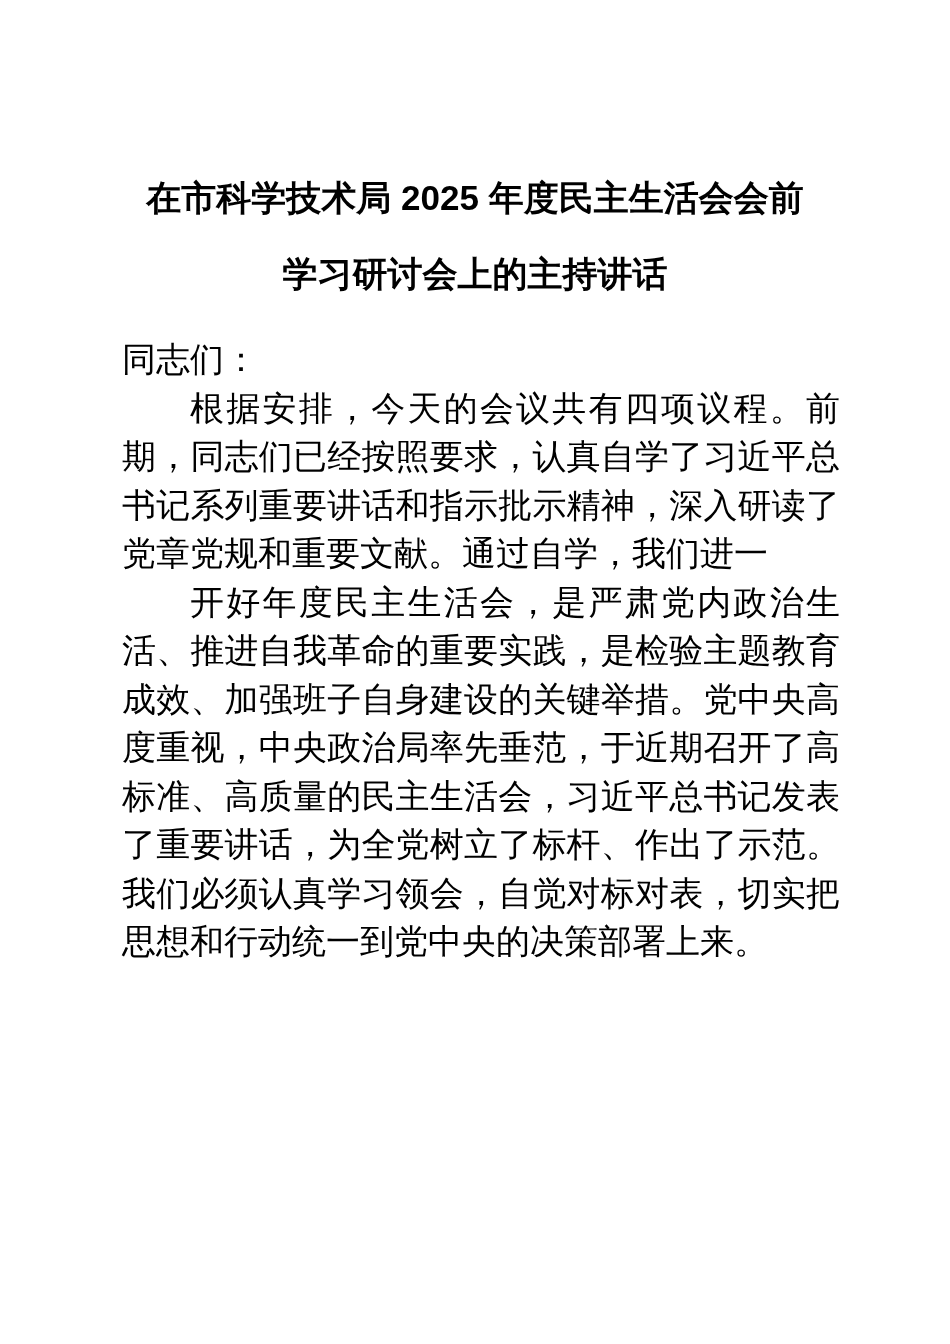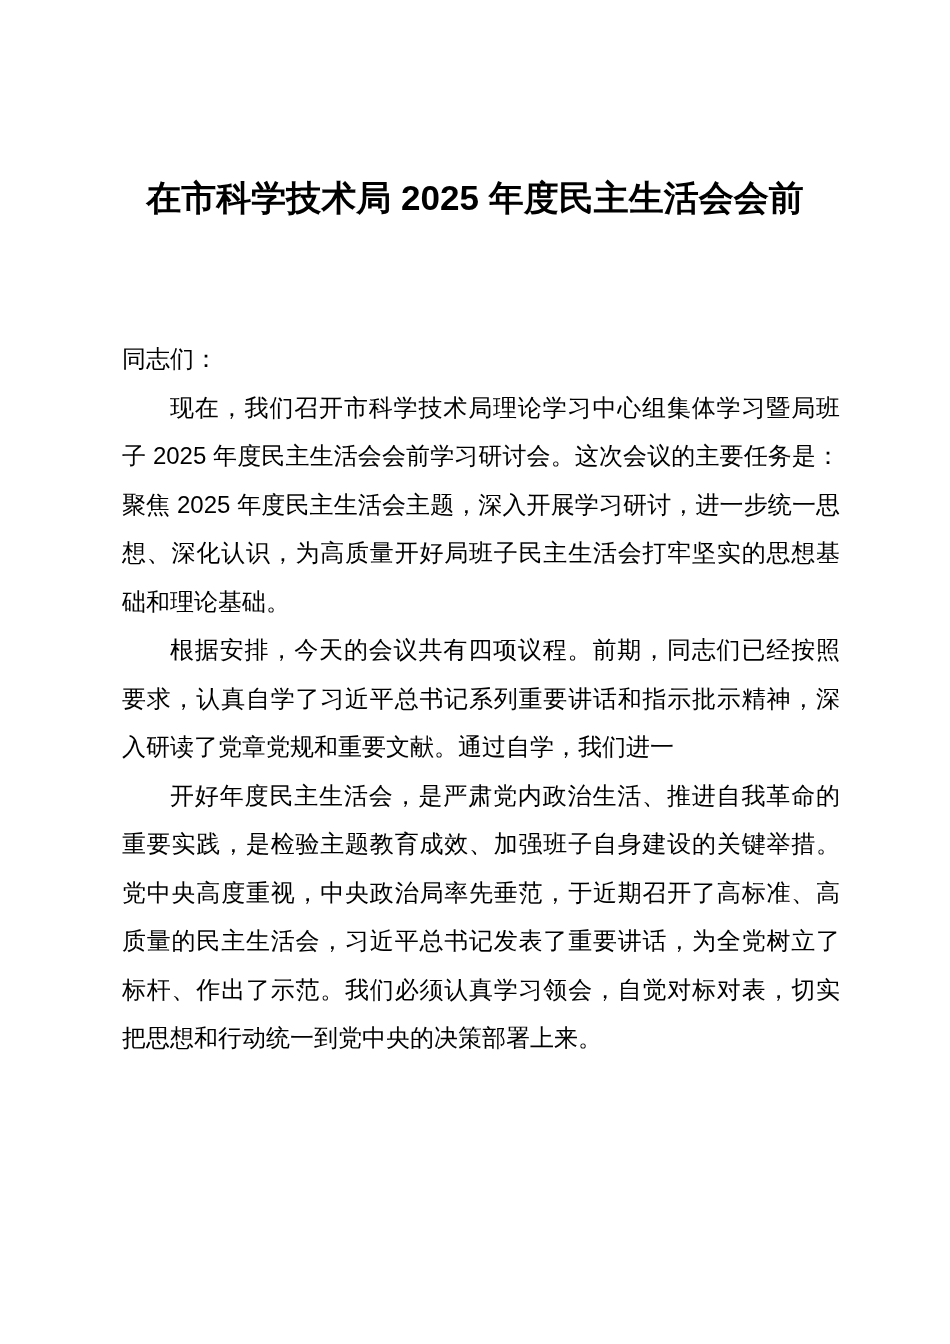--- a/index.html
+++ b/index.html
@@ -29,43 +29,43 @@
     white-space: nowrap;
   }
   .doc-title .title-line {
     display: block;
   }
   .doc-body {
     position: absolute;
     top: 335px;
     left: 122px;
     width: 718px;
-    font-size: 24px;
+    font-size: 34px;
     font-weight: 400;
     line-height: 48.5px;
     text-align: justify;
     text-justify: inter-ideograph;
   }
   .doc-body p {
     margin: 0;
     padding: 0;
   }
   .doc-body p.indent {
     text-indent: 2em;
   }
 </style>
 </head>
 <body>
 
 <div class="page">
 
   <h1 class="doc-title">
     <span class="title-line">在市科学技术局 2025 年度民主生活会会前</span>
+    <span class="title-line">学习研讨会上的主持讲话</span>
   </h1>
 
   <div class="doc-body">
     <p class="salutation">同志们：</p>
-    <p class="indent">现在，我们召开市科学技术局理论学习中心组集体学习暨局班子 2025 年度民主生活会会前学习研讨会。这次会议的主要任务是：聚焦 2025 年度民主生活会主题，深入开展学习研讨，进一步统一思想、深化认识，为高质量开好局班子民主生活会打牢坚实的思想基础和理论基础。</p>
     <p class="indent">根据安排，今天的会议共有四项议程。前期，同志们已经按照要求，认真自学了习近平总书记系列重要讲话和指示批示精神，深入研读了党章党规和重要文献。通过自学，我们进一</p>
     <p class="indent">开好年度民主生活会，是严肃党内政治生活、推进自我革命的重要实践，是检验主题教育成效、加强班子自身建设的关键举措。党中央高度重视，中央政治局率先垂范，于近期召开了高标准、高质量的民主生活会，习近平总书记发表了重要讲话，为全党树立了标杆、作出了示范。我们必须认真学习领会，自觉对标对表，切实把思想和行动统一到党中央的决策部署上来。</p>
   </div>
 
 </div>
 
 </body></html>

